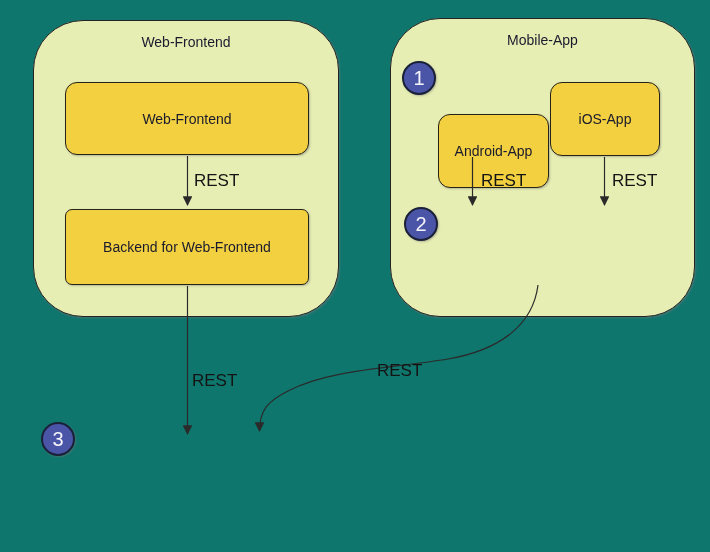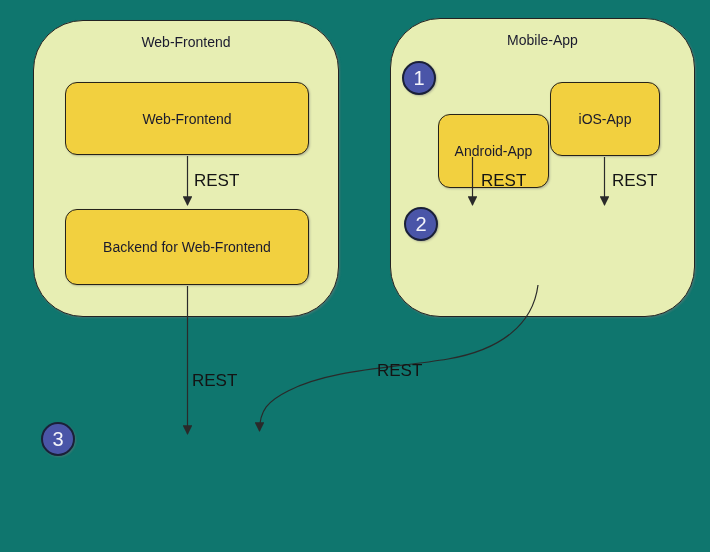--- a/index.html
+++ b/index.html
@@ -74,21 +74,21 @@
     position:absolute;
     font-size:17px;
     color:#141414;
     z-index:5;
     white-space:nowrap;
   }
   
   .group-web{left:33px;top:20px;width:306px;height:297px;}
   .group-mobile{left:390px;top:18px;width:305px;height:299px;}
   .node-web-frontend{left:65px;top:82px;width:244px;height:73px;}
-  .node-backend-web{left:65px;top:209px;width:244px;height:76px;}
+  .node-backend-web{left:65px;top:209px;width:244px;height:76px;border-radius:7px;}
   .node-android{left:438px;top:82px;width:111px;height:74px;margin-top:32px;}
   .node-ios{left:550px;top:82px;width:110px;height:74px;}
   .node-mobile-backend{left:415px;top:208px;width:237px;height:76px;}
   .node-backend-service{left:65px;top:438px;width:333px;height:67px;}
   .badge-1{left:402px;top:61px;}
   .badge-2{left:404px;top:207px;}
   .badge-3{left:41px;top:422px;}
   .label-1{left:194px;top:171px;}
   .label-2{left:481px;top:171px;}
   .label-3{left:612px;top:171px;}

